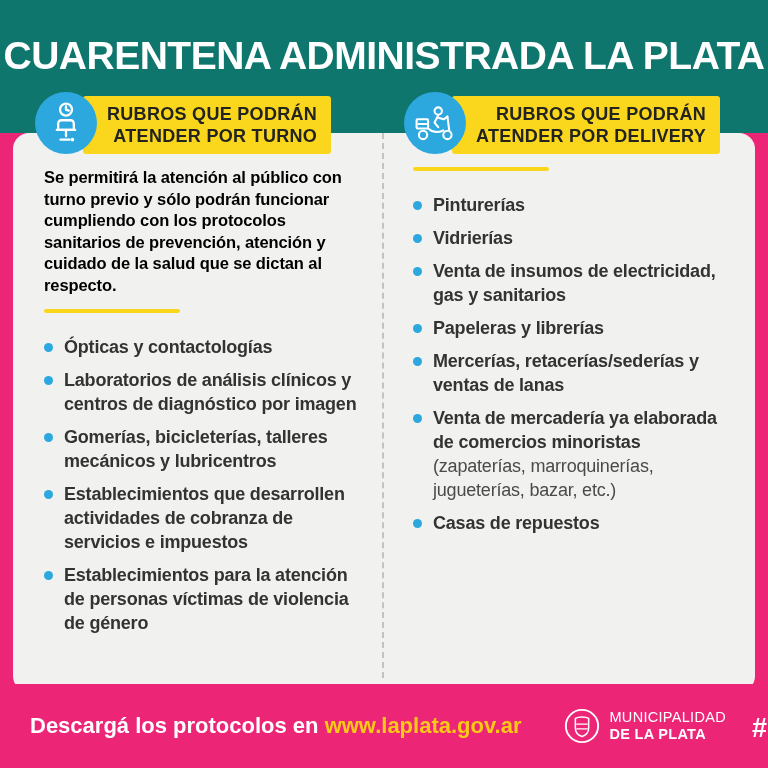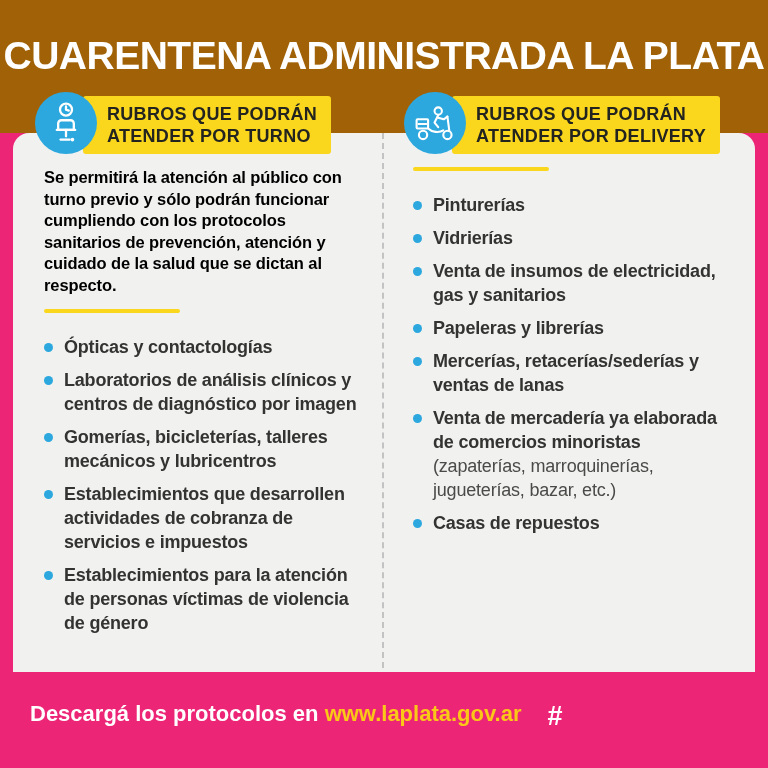--- a/index.html
+++ b/index.html
@@ -6,21 +6,21 @@
   html,body { width:768px; height:768px; }
   body {
     font-family:"Liberation Sans", sans-serif;
     width:768px; height:768px; overflow:hidden;
     background:#ED2577;
     position:relative;
   }
   .poster { position:absolute; inset:0; }
 
   
-  .header { position:absolute; top:0; left:0; width:768px; height:133px; background:#a16207; }
+  .header { position:absolute; top:0; left:0; width:768px; height:133px; background:#0f766e; }
   .header h1 {
     margin-top:34px; text-align:center;
     color:#ffffff; font-size:39px; font-weight:bold;
     letter-spacing:-0.5px; white-space:nowrap;
   }
 
   
   .card {
     position:absolute; left:13px; right:13px; top:133px; bottom:76px;
     background:#F1F1EF; border-radius:16px;
@@ -35,21 +35,21 @@
     width:62px; height:62px; border-radius:50%;
     background:#2CA8DF; flex:0 0 62px;
     display:flex; align-items:center; justify-content:center;
     position:relative; z-index:2;
   }
   .icon-circle svg { width:46px; height:46px; }
   .badge {
     background:#FAD71D; margin-left:-14px; margin-top:4px;
     padding:7px 14px 7px 24px; border-radius:3px;
     color:#232320; font-weight:bold; font-size:18px; line-height:22px;
-    letter-spacing:0.3px; white-space:nowrap;
+    letter-spacing:0.3px; white-space:nowrap;text-align:right;
   }
   .badge span { display:block; }
 
   .intro {
     margin-top:13px; color:#000000;
     font-size:16.5px; line-height:21.5px; font-weight:bold;
     letter-spacing:-0.1px; padding-left:9px;
   }
   .divider {
     margin:13px 0 0 9px; width:136px; height:4px;
@@ -63,21 +63,21 @@
     letter-spacing:-0.2px;
   }
   ul.biz-list li .bullet {
     position:absolute; left:0; top:8px;
     width:9px; height:9px; border-radius:50%; background:#2CA8DF;
   }
   ul.biz-list li .note { font-weight:normal; color:#4a4a48; }
 
   
   .footer {
-    position:absolute; left:0; right:0; bottom:12px; height:84px;
+    position:absolute; left:0; right:0; bottom:0; height:84px;
     background:#ED2577; color:#fff;
     display:flex; align-items:center;
   }
   .download { margin-left:30px; font-size:22px; font-weight:bold; white-space:nowrap; }
   .download .url { color:#FAC917; text-decoration:none; }
 
   .muni-logo { display:flex; align-items:center; margin-left:42px; }
   .muni-logo svg { width:38px; height:38px; }
   .muni-text { margin-left:8px; font-size:14.5px; line-height:17px; letter-spacing:0.3px; }
   .muni-text .l1 { font-weight:normal; }
@@ -157,19 +157,30 @@
           <li><span class="bullet"></span>Casas de repuestos</li>
         </ul>
     </div>
 
   </div>
 
   <div class="footer">
     <div class="download">
       <span>Descargá los protocolos en </span><a class="url" href="#">www.laplata.gov.ar</a>
     </div>
+    <div class="muni-logo">
+      <svg viewBox="0 0 40 40" fill="none" stroke="#ffffff">
+        <circle cx="20" cy="20" r="17" stroke-width="2"></circle>
+        <path d="M13 12 c3 -2 11 -2 14 0 v10 c0 5 -4 8 -7 9 c-3 -1 -7 -4 -7 -9 z" stroke-width="1.6"></path>
+        <path d="M14 18 h12 M14 23 h12" stroke-width="1.2"></path>
+      </svg>
+      <div class="muni-text">
+        <div class="l1">MUNICIPALIDAD</div>
+        <div class="l2">DE LA PLATA</div>
+      </div>
+    </div>
     <div class="hashtag">
       <span class="hash">#</span>
 
     </div>
   </div>
 
 </div>
 
 </body></html>

